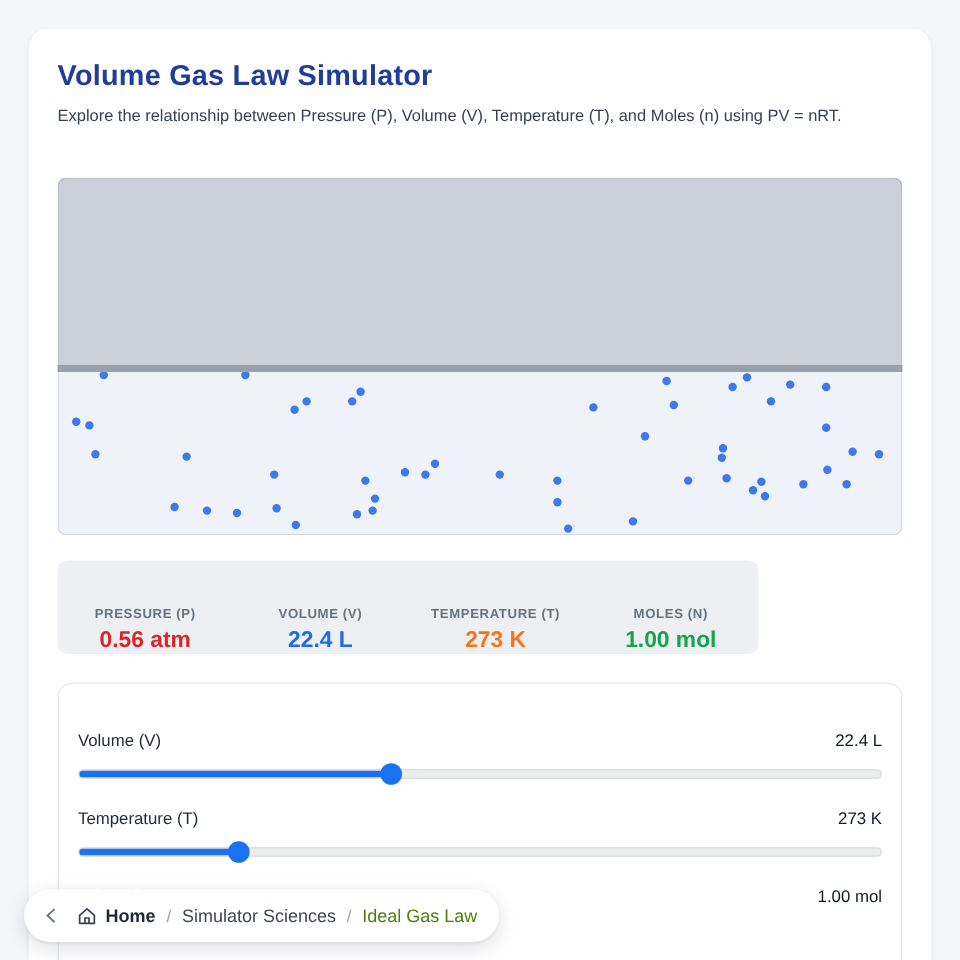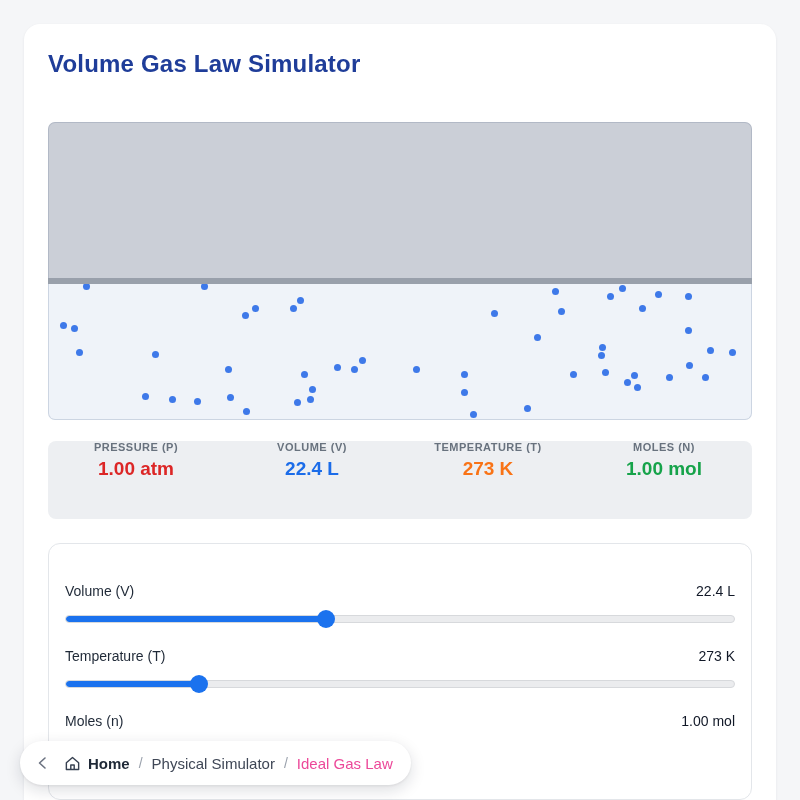--- a/index.html
+++ b/index.html
@@ -61,25 +61,25 @@
     overflow: hidden;
   }
   .particle {
     position: absolute;
     width: 7px; height: 7px;
     border-radius: 50%;
   }
   
   .stats-bar {
     margin-top: 21px;
-    width: 704px; height: 78px;
+    width: 584px; height: 78px;
     background: #edeff2;
     border-radius: 8px;
     display: flex;
-    align-items: flex-start;
+    align-items: flex-end;
   }
   .stat { flex: 1; text-align: center; }
   .stat-label {
     font-size: 11px;
     font-weight: 700;
     letter-spacing: .5px;
     color: #68727e;
     text-transform: uppercase;
     margin-bottom: 5px;
   }
@@ -145,27 +145,28 @@
     white-space: nowrap;
   }
   .bc-chev { display: flex; align-items: center; margin-right: 14px; cursor: pointer; }
   .bc-home-icon { display: flex; align-items: center; margin-right: 7px; }
   .bc-home {
     font-size: 15px; font-weight: 700; color: #1f2937;
     text-decoration: none; cursor: pointer;
   }
   .bc-sep { font-size: 14px; color: #9aa1ac; margin: 0 9px; }
   .bc-mid { font-size: 15px; color: #3f4756; text-decoration: none; cursor: pointer; }
-  .bc-last { font-size: 15px; color: #ec4899; text-decoration: none; cursor: pointer; }
+  .bc-last { font-size: 15px; color: #4d7c0f; text-decoration: none; cursor: pointer; }
 </style>
 </head>
 <body>
 
 <div class="card">
   <h1 class="page-title">Volume Gas Law Simulator</h1>
+  <p class="subtitle">Explore the relationship between Pressure (P), Volume (V), Temperature (T), and Moles (n) using PV = nRT.</p>
 
   <div class="sim-box">
     <div class="piston"></div>
     <div class="piston-bar"></div>
     <div class="gas-chamber" id="gas-chamber">
         <div class="particle" style="left: calc(5.4% - 3.5px); top: calc(1.5% - 3.5px); background: rgb(62, 121, 233);"></div>
         <div class="particle" style="left: calc(22.2% - 3.5px); top: calc(2.2% - 3.5px); background: rgb(62, 121, 233);"></div>
         <div class="particle" style="left: calc(35.8% - 3.5px); top: calc(11.9% - 3.5px); background: rgb(62, 121, 233);"></div>
         <div class="particle" style="left: calc(34.9% - 3.5px); top: calc(17.8% - 3.5px); background: rgb(62, 121, 233);"></div>
         <div class="particle" style="left: calc(29.4% - 3.5px); top: calc(17.8% - 3.5px); background: rgb(62, 121, 233);"></div>
@@ -213,21 +214,21 @@
         <div class="particle" style="left: calc(93.5% - 3.5px); top: calc(68.9% - 3.5px); background: rgb(62, 121, 233);"></div>
         <div class="particle" style="left: calc(59.2% - 3.5px); top: calc(80.7% - 3.5px); background: rgb(62, 121, 233);"></div>
         <div class="particle" style="left: calc(68.2% - 3.5px); top: calc(91.9% - 3.5px); background: rgb(62, 121, 233);"></div>
         <div class="particle" style="left: calc(60.5% - 3.5px); top: calc(97% - 3.5px); background: rgb(62, 121, 233);"></div>
       </div>
   </div>
 
   <div class="stats-bar">
     <div class="stat">
       <div class="stat-label">PRESSURE (P)</div>
-      <div class="stat-value" style="color: rgb(220, 38, 38);">1.00 atm</div>
+      <div class="stat-value" style="color: rgb(220, 38, 38);">0.56 atm</div>
     </div>
     <div class="stat">
       <div class="stat-label">VOLUME (V)</div>
       <div class="stat-value" style="color: rgb(27, 108, 233);">22.4 L</div>
     </div>
     <div class="stat">
       <div class="stat-label">TEMPERATURE (T)</div>
       <div class="stat-value" style="color: rgb(249, 115, 22);">273 K</div>
     </div>
     <div class="stat">
@@ -281,16 +282,16 @@
       </svg>
   </span>
   <span class="bc-home-icon">
     <svg width="17" height="17" viewBox="0 0 18 18" fill="none">
         <path d="M2.5 8.2 L9 2.6 L15.5 8.2 V15.4 H2.5 Z" stroke="#374151" stroke-width="1.5" stroke-linejoin="round"></path>
         <path d="M7.2 15.4 V10.6 H10.8 V15.4" stroke="#374151" stroke-width="1.5" stroke-linejoin="round"></path>
       </svg>
   </span>
   <a class="bc-home">Home</a>
   <span class="bc-sep">/</span>
-  <a class="bc-mid">Physical Simulator</a>
+  <a class="bc-mid">Simulator Sciences</a>
   <span class="bc-sep">/</span>
   <a class="bc-last">Ideal Gas Law</a>
 </div>
 
 </body></html>

